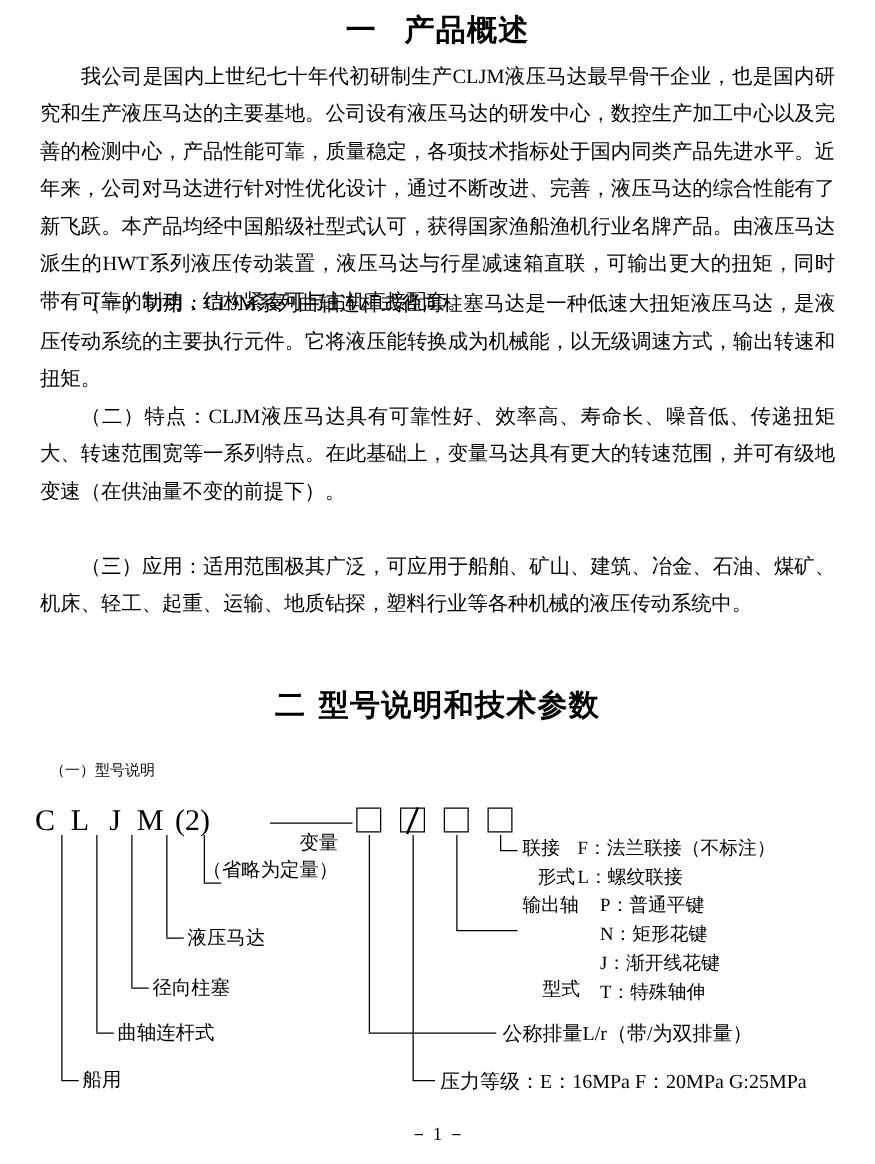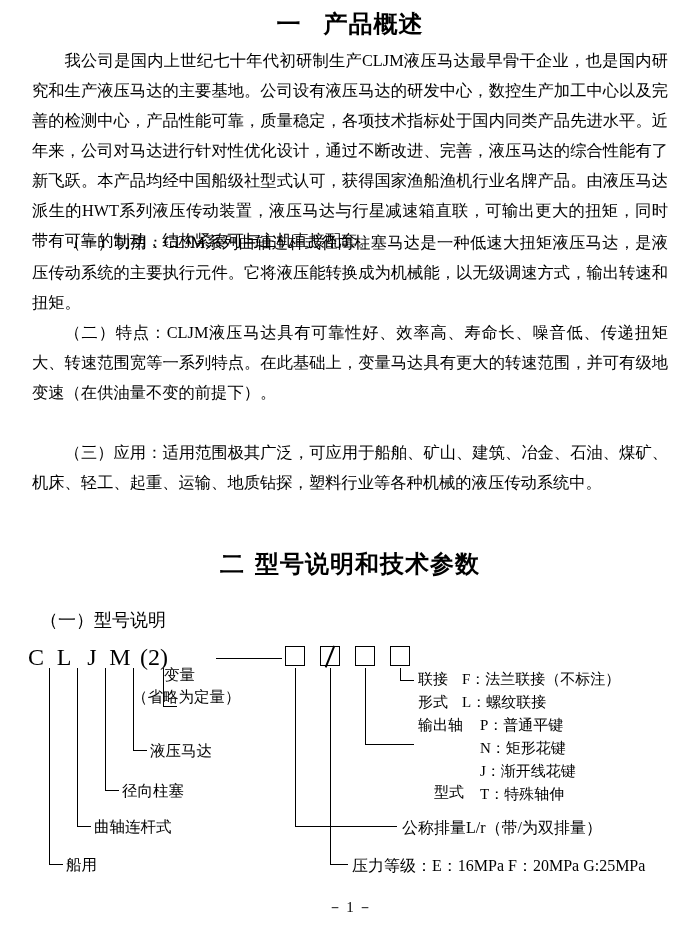--- a/index.html
+++ b/index.html
@@ -40,21 +40,21 @@
   #para-1 { top:228px; }
   #para-2 { top:318px; }
   #para-3 { top:438px; }
   #para-4 { top:528px; }
 
   .title2 { position:absolute; left:0; top:548px; width:700px; }
   .title2 .num { margin-right:10px; }
 
   .subhead {
     position:absolute;
-    font-size:18px;
+    font-size:12px;
     left:40px;
     top:608px;
   }
 
   
   .diagram { position:absolute; left:0; top:636px; width:700px; height:260px; }
 
   .code-row {
     position:absolute;
     left:22px;
@@ -182,21 +182,21 @@
 
     <div class="vline" style="left:105px; top:32px; height:122px;"></div>
     <div class="hline" style="left:105px; top:154px; width:14px;"></div>
 
     <div class="vline" style="left:77px; top:32px; height:158px;"></div>
     <div class="hline" style="left:77px; top:190px; width:14px;"></div>
 
     <div class="vline" style="left:49px; top:32px; height:196px;"></div>
     <div class="hline" style="left:49px; top:228px; width:14px;"></div>
 
-    <div class="label" style="left:132px; top:28px; text-align:left;">
+    <div class="label" style="left:162px; top:28px; text-align:right;">
       <div style="margin-left:32px;">变量</div>
       <div class="small" style="margin-left:0px;">（省略为定量）</div>
     </div>
     <div class="label" style="left:150px; top:104px;"><span>液压马达</span></div>
     <div class="label" style="left:122px; top:144px;"><span>径向柱塞</span></div>
     <div class="label" style="left:94px; top:180px;"><span>曲轴连杆式</span></div>
     <div class="label" style="left:66px; top:218px;"><span>船用</span></div>
 
     <div class="vline" style="left:400px; top:32px; height:12px;"></div>
     <div class="hline" style="left:400px; top:44px; width:14px;"></div>
@@ -205,21 +205,21 @@
     <div class="hline" style="left:365px; top:108px; width:49px;"></div>
 
     <div class="vline" style="left:295px; top:32px; height:158px;"></div>
     <div class="hline" style="left:295px; top:190px; width:102px;"></div>
 
     <div class="vline" style="left:330px; top:32px; height:196px;"></div>
     <div class="hline" style="left:330px; top:228px; width:18px;"></div>
 
     <div class="rlabel-group" style="left:418px; top:32px;">
       <div class="ltitle" style="left:0; top:0;">联接</div>
-      <div class="ltitle" style="left:0; top:23px;">形式</div>
+      <div class="ltitle" style="left:12px; top:23px;">形式</div>
       <div class="items" style="left:44px; top:0;">
         <div>F：法兰联接（不标注）</div>
         <div>L：螺纹联接</div>
       </div>
     </div>
 
     <div class="rlabel-group" style="left:418px; top:78px;">
       <div class="ltitle" style="left:0; top:0;text-align:center;">输出轴</div>
       <div class="ltitle" style="left:16px; top:23px;margin-top:44px;">型式</div>
       <div class="items" style="left:62px; top:0;">

